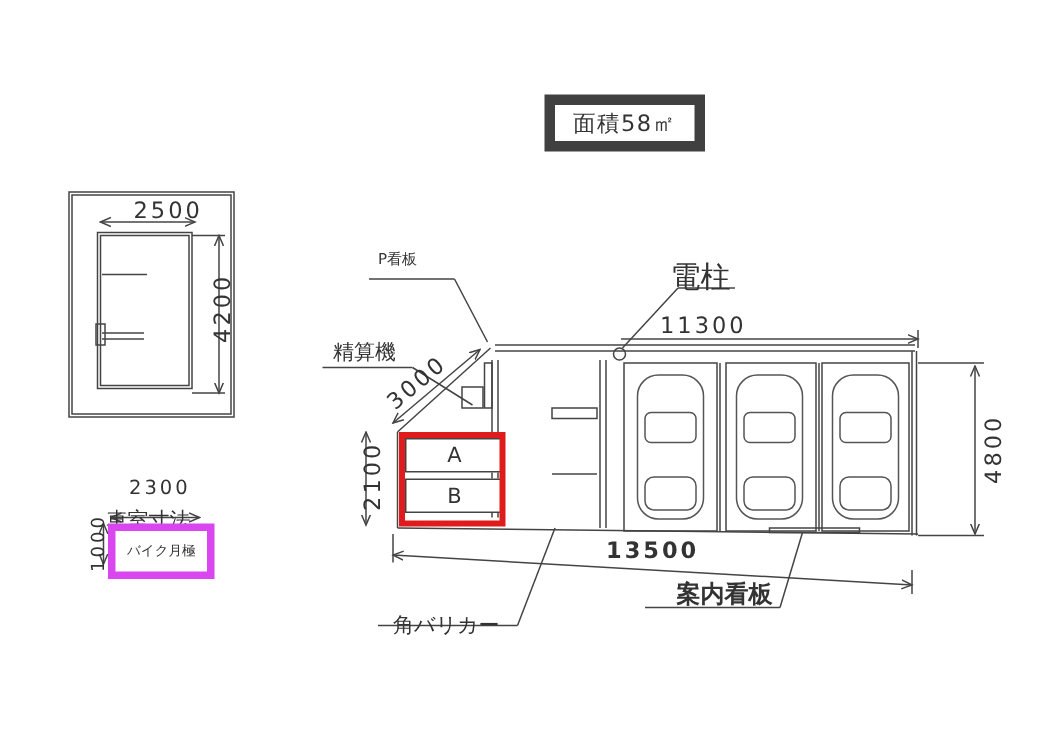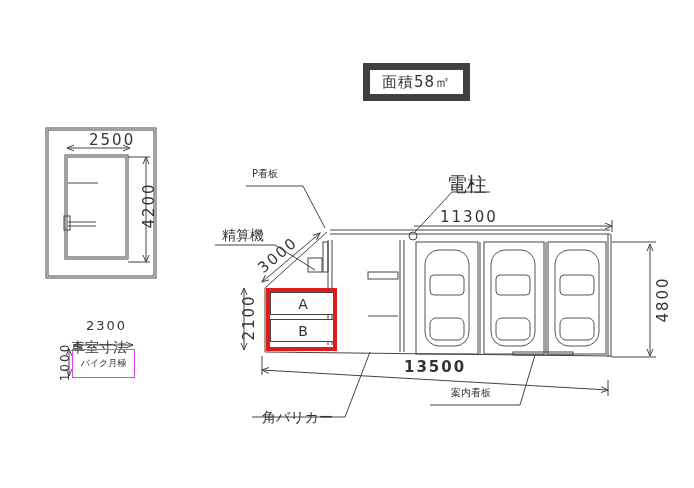--- a/index.html
+++ b/index.html
@@ -7,21 +7,21 @@
          font-family:"DejaVu Sans", sans-serif; color:#333; }
   svg { position:absolute; left:0; top:0; }
   .lbl { position:absolute; font-size:13px; color:#333; white-space:nowrap; line-height:1; }
   .dim { position:absolute; font-size:15px; color:#333; letter-spacing:2px; white-space:nowrap; line-height:1; }
   .vert { transform:rotate(-90deg); transform-origin:center center; }
   .area-box { position:absolute; left:363px; top:63px; width:93px; height:24px; border:7px solid #404040;
               font-size:15px; display:flex; align-items:center; justify-content:center; letter-spacing:1px; }
   .slot { position:absolute; width:64px; height:21px; border:1px solid #444; font-size:14px;
           display:flex; align-items:center; justify-content:center; background:#fff; }
   .highlight { position:absolute; left:266px; top:288px; width:71px; height:63px; border:4px solid #e01b1b; box-sizing:border-box; }
-  .bike { position:absolute; left:72px; top:349px; width:61px; height:27px; border:1px solid #d946ef; font-size:9px;
+  .bike { position:absolute; left:72px; top:349px; width:61px; height:27px; border:5px solid #d946ef; font-size:9px;
           display:flex; align-items:center; justify-content:center; }
 </style>
 </head>
 <body>
 
 <svg width="694" height="488">
   <defs>
     <marker id="arr" markerWidth="8" markerHeight="8" refX="7" refY="4" orient="auto">
       <path d="M0,1 L7,4 L0,7" fill="none" stroke="#444" stroke-width="1"></path>
     </marker>
@@ -127,21 +127,21 @@
 <div class="lbl" style="left:71px;top:304px;font-size:14px;margin-top:36px;">車室寸法</div>
 
 <div class="dim" style="left:86px;top:319px;font-size:13px;">2300</div>
 <div class="dim vert" style="left:46px;top:356px;font-size:12px;">1000</div>
 <div class="bike">バイク月極</div>
 
 <div class="lbl" style="left:252px;top:169px;font-size:10px;">P看板</div>
 <div class="lbl" style="left:447px;top:174px;font-size:20px;">電柱</div>
 <div class="lbl" style="left:222px;top:228px;font-size:14px;">精算機</div>
 <div class="lbl" style="left:262px;top:410px;font-size:14px;">角バリカー</div>
-<div class="lbl" style="left:451px;top:388px;font-size:10px;">案内看板</div>
+<div class="lbl" style="left:451px;top:388px;font-size:16px;font-weight:bold;">案内看板</div>
 
 <div class="dim" style="left:440px;top:210px;">11300</div>
 <div class="dim" style="left:404px;top:360px;font-weight:bold;">13500</div>
 <div class="dim vert" style="left:640px;top:292px;">4800</div>
 <div class="dim" style="left:255px;top:248px;transform:rotate(-40deg);">3000</div>
 <div class="dim vert" style="left:226px;top:310px;">2100</div>
 
 <div class="slot" style="left:270px;top:292px;">A</div>
 <div class="slot" style="left:270px;top:319px;">B</div>
 <div class="highlight"></div>

